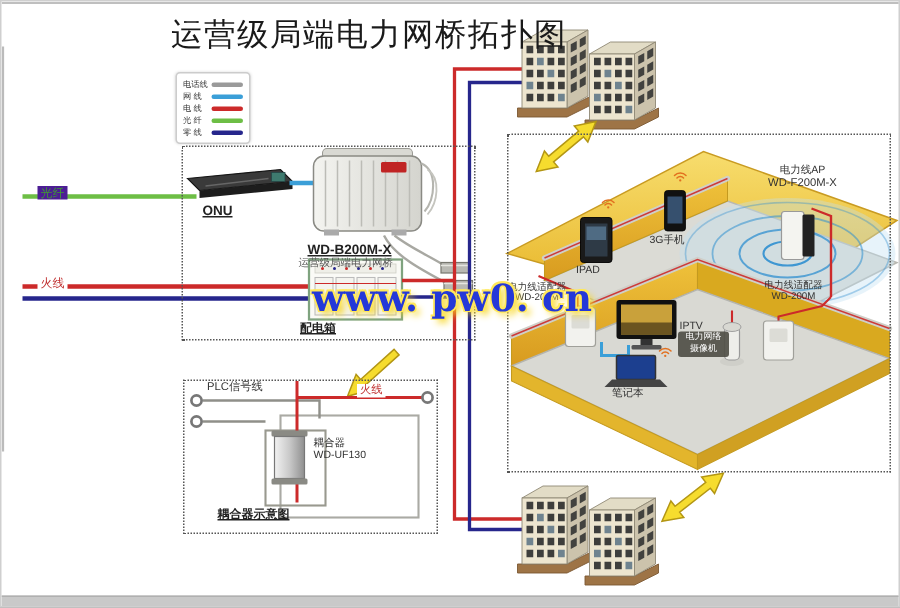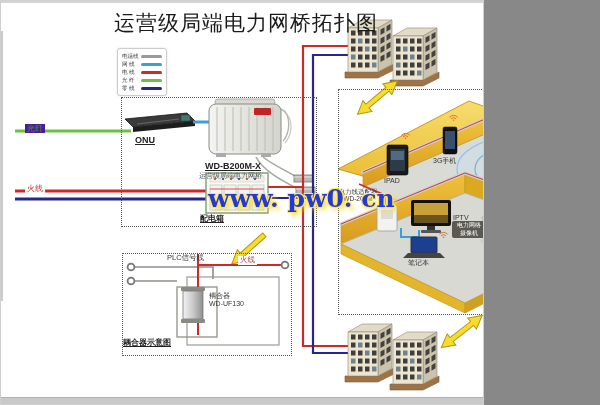--- a/index.html
+++ b/index.html
@@ -1,17 +1,17 @@
 <!DOCTYPE html>
 <html><head>
 <meta charset="utf-8">
 <style>
   html,body{margin:0;padding:0;background:#888;}
   .stage{
-    position:relative;width:484px;height:405px;background:#fff;
+    position:relative;width:600px;height:405px;background:#fff;
     font-family:"Liberation Sans","DejaVu Sans",sans-serif;
     overflow:hidden;border:1px solid #cfcfcf;box-sizing:border-box;
   }
   .abs{position:absolute;}
   svg{display:block;}
   .title{
     font-family:"Liberation Serif","DejaVu Serif",serif;
     font-size:21px;color:#1a1a1a;letter-spacing:1px;text-align:center;font-weight:400;
   }
   .dashedbox{border:1.5px dotted #555;background:transparent;box-sizing:border-box;}
@@ -338,28 +338,32 @@
   </div>
 
   <div class="abs lbl green" style="left:24px;top:123px;font-size:8px;background:#4c1d95;padding:0 2px;">光纤</div>
   <div class="abs lbl red" style="left:24px;top:183px;font-size:8px;background:#fff;padding:0 2px;">火线</div>
 
   <div class="abs lbl bold" style="left:134px;top:134px;font-size:9px;">ONU</div>
   <div class="abs lbl bold center" style="left:204px;top:160px;width:84px;font-size:9px;">WD-B200M-X</div>
   <div class="abs lbl center" style="left:198px;top:171px;width:96px;font-size:7px;color:#555;">运营级局端电力网桥</div>
   <div class="abs lbl bold center" style="left:199px;top:213px;width:44px;font-size:8px;">配电箱</div>
 
-  <div class="abs lbl" style="left:137px;top:253px;font-size:7.5px;margin-left:29px;">PLC信号线</div>
+  <div class="abs lbl" style="left:137px;top:253px;font-size:7.5px;">PLC信号线</div>
   <div class="abs lbl red" style="left:237px;top:255px;font-size:7.5px;background:#fff;padding:0 2px;">火线</div>
   <div class="abs stack" style="left:208px;top:291px;">
     <span class="lbl" style="font-size:7px;">耦合器</span>
     <span class="lbl" style="font-size:7px;">WD-UF130</span>
   </div>
-  <div class="abs lbl bold" style="left:122px;top:337px;font-size:8px;">耦合器示意图</div>
-
+  <div class="abs lbl bold" style="left:144px;top:337px;font-size:8px;">耦合器示意图</div>
+
+  <div class="abs stack" style="left:503px;top:109px;width:62px;text-align:center;">
+    <span class="lbl" style="font-size:7px;">电力线AP</span>
+    <span class="lbl" style="font-size:7.5px;">WD-F200M-X</span>
+  </div>
   <div class="abs lbl center" style="left:383px;top:176px;width:26px;font-size:7px;">IPAD</div>
   <div class="abs lbl center" style="left:432px;top:156px;width:34px;font-size:7px;">3G手机</div>
   <div class="abs stack" style="left:330px;top:187px;width:54px;text-align:center;">
     <span class="lbl" style="font-size:6.5px;">电力线适配器</span>
     <span class="lbl" style="font-size:6.5px;">WD-200M</span>
   </div>
   <div class="abs lbl" style="left:452px;top:213px;font-size:7px;">IPTV</div>
   <div class="abs lbl center" style="left:407px;top:258px;width:36px;font-size:7px;">笔记本</div>
   <div class="abs pill" style="left:451px;top:220px;width:30px;">
     <span>电力网络</span>

